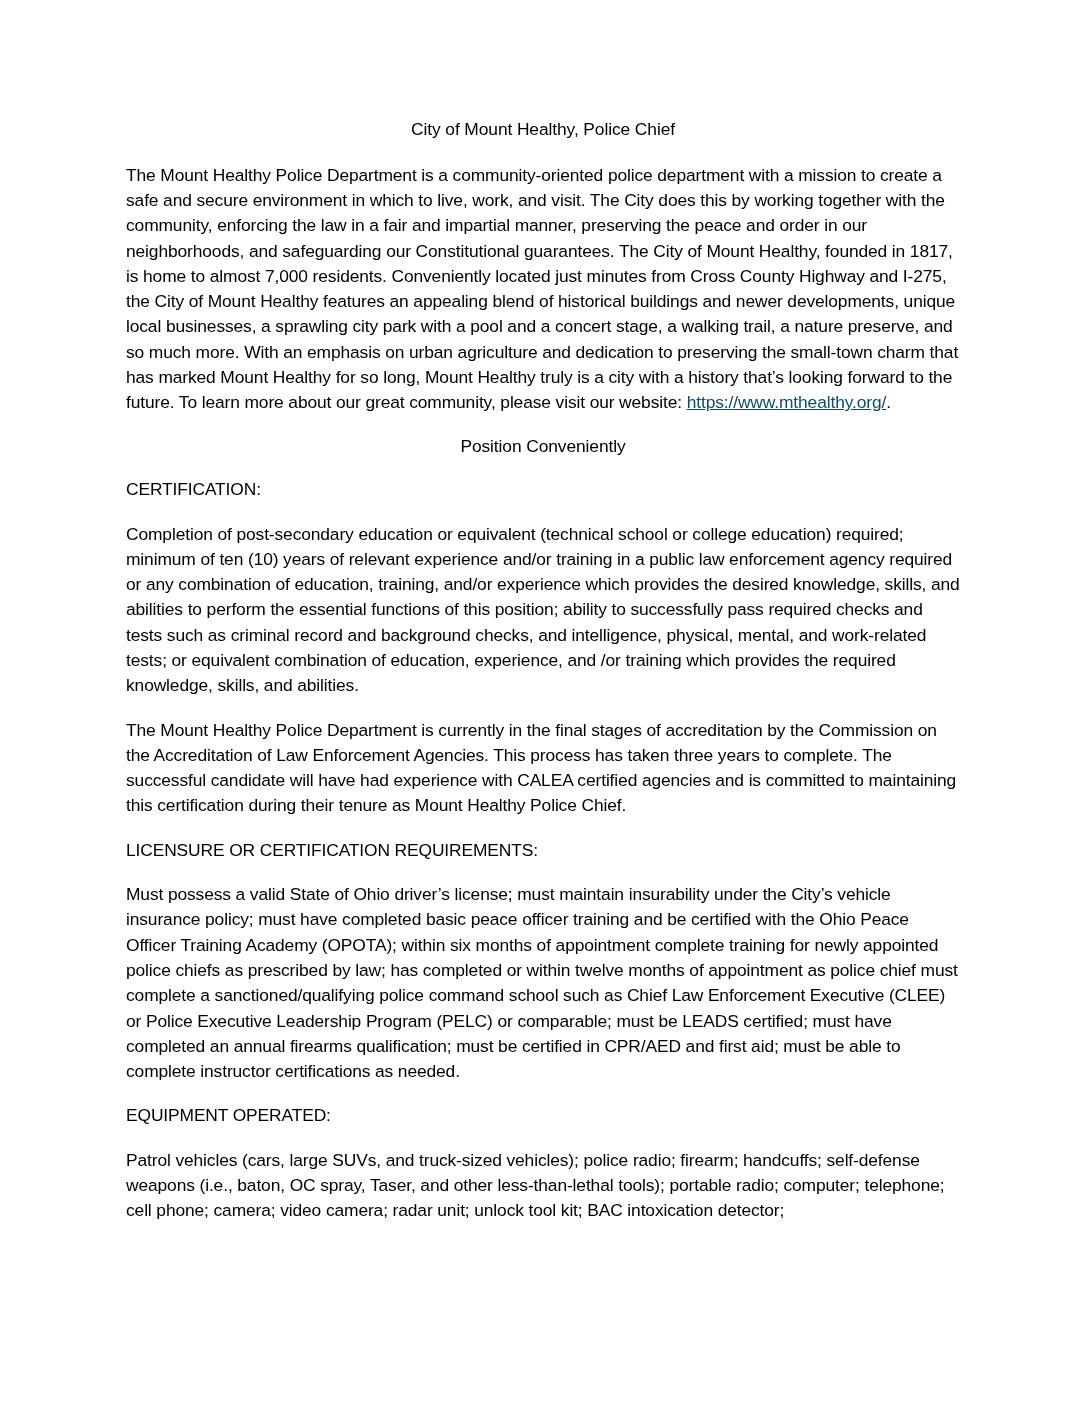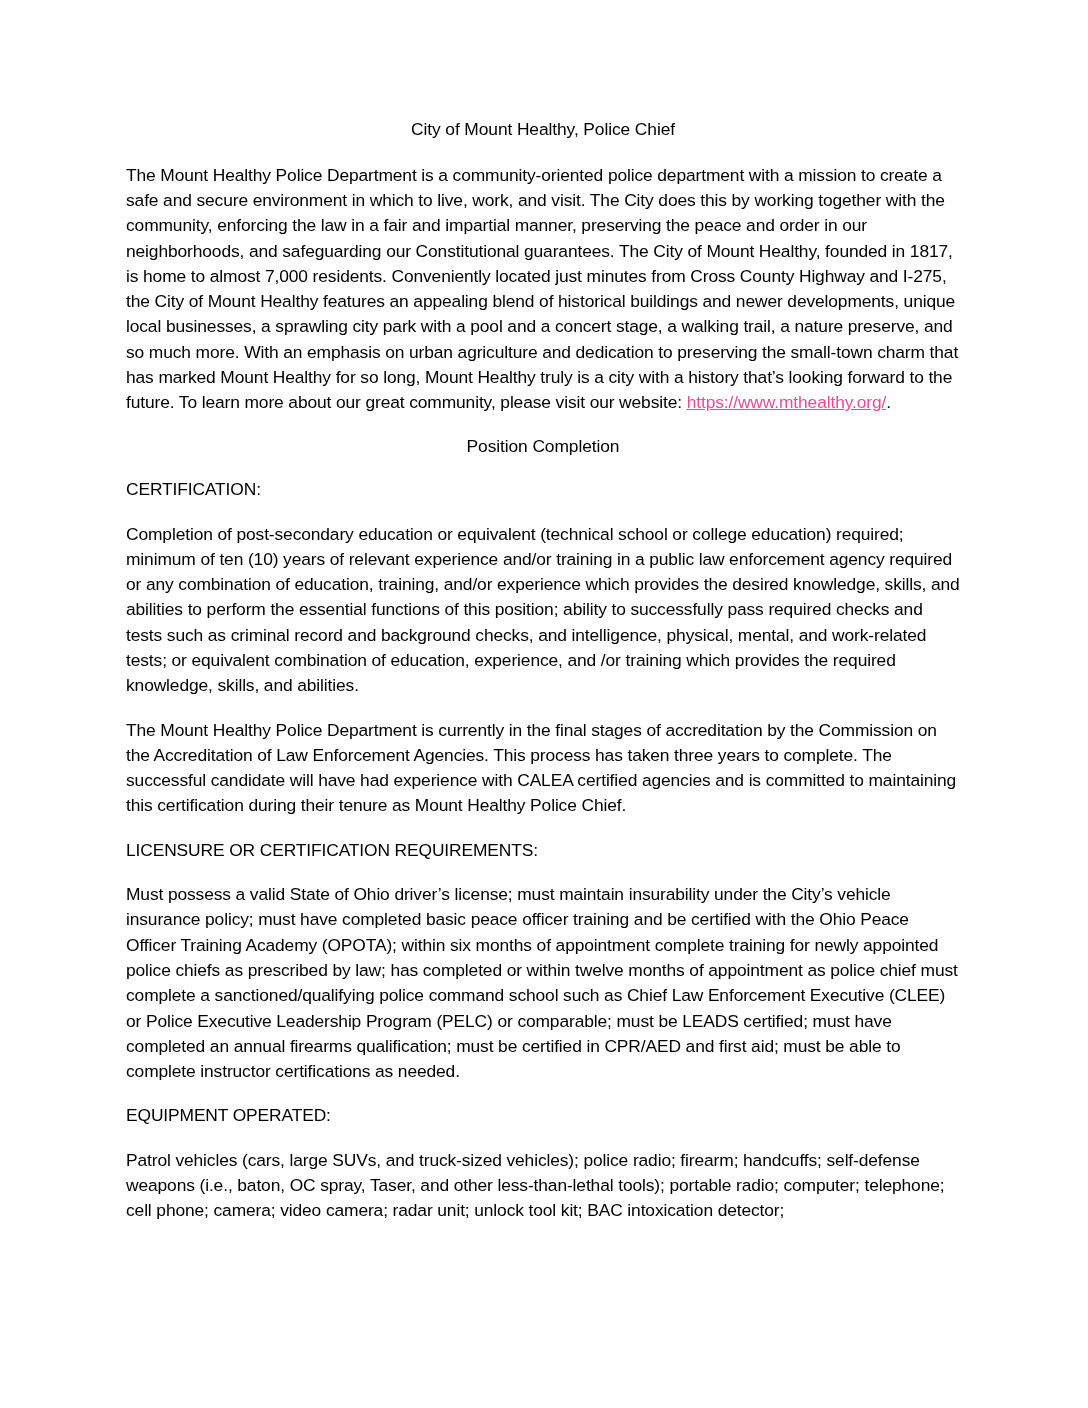--- a/index.html
+++ b/index.html
@@ -42,35 +42,35 @@
   .section-label {
     font-size: 17.4px;
     line-height: 25.3px;
     margin: 0 0 19px 0;
     letter-spacing: -0.12px;
   }
   .centered-heading.pos-desc {
     margin: 0 0 20px 0;
   }
   a.weblink {
-    color: #ec4899;
+    color: #0c4a6e;
     text-decoration: underline;
   }
 </style>
 </head>
 <body>
 
 <div class="page">
   <div class="doc-body">
 
     <div class="centered-heading">City of Mount Healthy, Police Chief</div>
 
     <p class="para"><span>The Mount Healthy Police Department is a community-oriented police department with a mission to create a safe and secure environment in which to live, work, and visit. The City does this by working together with the community, enforcing the law in a fair and impartial manner, preserving the peace and order in our neighborhoods, and safeguarding our Constitutional guarantees. The City of Mount Healthy, founded in 1817, is home to almost 7,000 residents. Conveniently located just minutes from Cross County Highway and I-275, the City of Mount Healthy features an appealing blend of historical buildings and newer developments, unique local businesses, a sprawling city park with a pool and a concert stage, a walking trail, a nature preserve, and so much more. With an emphasis on urban agriculture and dedication to preserving the small-town charm that has marked Mount Healthy for so long, Mount Healthy truly is a city with a history that’s looking forward to the future. To learn more about our great community, please visit our website: </span><a class="weblink" href="#">https://www.mthealthy.org/</a><span>.</span></p>
 
-    <div class="centered-heading pos-desc">Position Completion</div>
+    <div class="centered-heading pos-desc">Position Conveniently</div>
 
     <div class="section-label">CERTIFICATION:</div>
 
     <p class="para">Completion of post-secondary education or equivalent (technical school or college education) required; minimum of ten (10) years of relevant experience and/or training in a public law enforcement agency required or any combination of education, training, and/or experience which provides the desired knowledge, skills, and abilities to perform the essential functions of this position; ability to successfully pass required checks and tests such as criminal record and background checks, and intelligence, physical, mental, and work-related tests; or equivalent combination of education, experience, and /or training which provides the required knowledge, skills, and abilities.</p>
 
 
     <p class="para">The Mount Healthy Police Department is currently in the final stages of accreditation by the Commission on the Accreditation of Law Enforcement Agencies.  This process has taken three years to complete. The successful candidate will have had experience with CALEA certified agencies and is committed to maintaining this certification during their tenure as Mount Healthy Police Chief.</p>
 
     <div class="section-label">LICENSURE OR CERTIFICATION REQUIREMENTS:</div>
 

